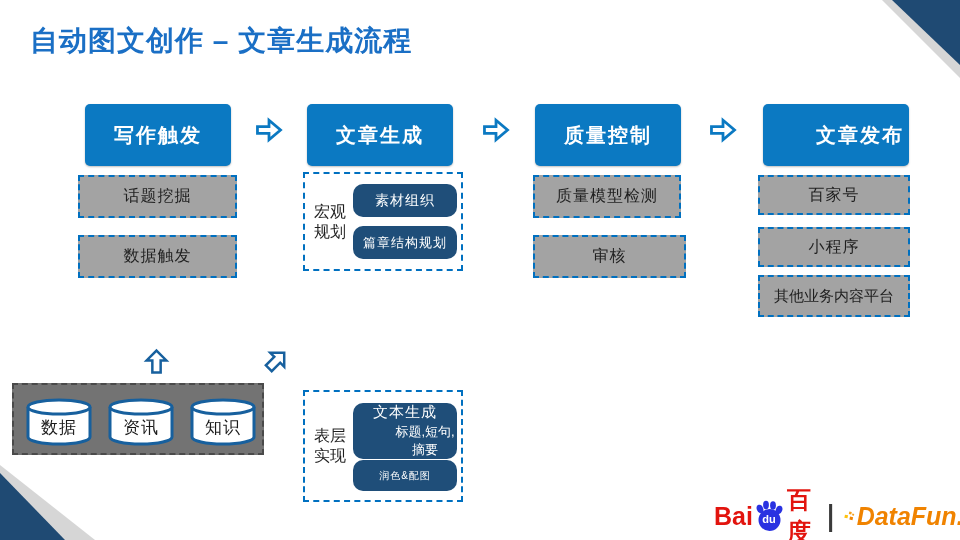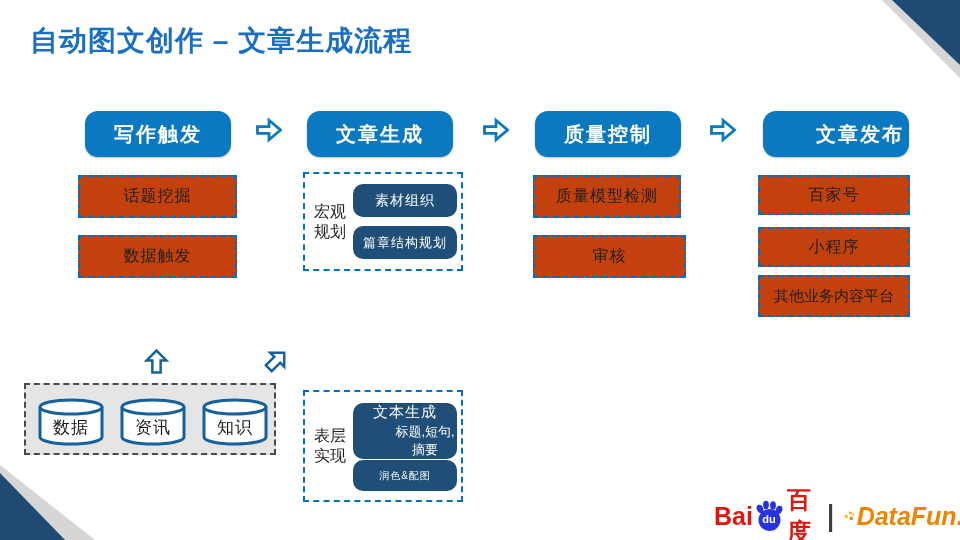--- a/index.html
+++ b/index.html
@@ -11,49 +11,49 @@
   .corner{position:absolute;pointer-events:none;}
   .corner.tr{top:0;right:0;}
   .corner.bl{bottom:0;left:0;}
 
   .title{
     position:absolute;left:30px;top:22px;font-size:28px;font-weight:bold;
     color:#1A6FC5;letter-spacing:1px;white-space:nowrap;
   }
 
   .stage-header{
-    position:absolute;top:111px;height:46px;width:146px;background:#0B79C2;
-    border-radius:13px;color:#fff;font-size:20px;font-weight:bold;
+    position:absolute;top:104px;height:62px;width:146px;background:#0B79C2;
+    border-radius:5px;color:#fff;font-size:20px;font-weight:bold;
     display:flex;align-items:center;justify-content:center;letter-spacing:2px;
     box-shadow:0 1px 2px rgba(0,0,0,0.25);
   }
   .flow-arrow{position:absolute;top:115px;width:30px;height:30px;}
 
   .dashed-item{
-    position:absolute;border:2px dashed #0070C0;background:#c2410c;
+    position:absolute;border:2px dashed #0070C0;background:#a3a3a3;
     display:flex;align-items:center;justify-content:center;
     font-size:16px;color:#1f1f1f;letter-spacing:1px;text-align:center;
   }
   .group{
     position:absolute;left:303px;width:160px;border:2px dashed #0070C0;background:#fff;
   }
   .group-label{
     position:absolute;left:9px;top:50%;transform:translateY(-50%);
     width:36px;font-size:16px;line-height:1.25;color:#1f1f1f;text-align:left;
   }
   .navy-item{
     position:absolute;left:48px;width:104px;background:#1F4E79;border-radius:10px;
     color:#fff;display:flex;flex-direction:column;align-items:center;justify-content:center;
     font-size:14px;letter-spacing:1px;text-align:center;
   }
   .navy-item .sub{font-size:13px;letter-spacing:0;margin-top:1px;margin-left:40px;}
 
   .data-box{
-    position:absolute;left:24px;top:383px;width:252px;height:72px;
-    border:2px dashed #4a4a4a;background:#e5e5e5;
+    position:absolute;left:12px;top:383px;width:252px;height:72px;
+    border:2px dashed #4a4a4a;background:#737373;
   }
   .cyl{position:absolute;top:13px;width:66px;height:48px;}
   .cyl .cyl-label{
     position:absolute;left:0;right:0;top:18px;text-align:center;
     font-size:17px;color:#1a1a1a;letter-spacing:1px;
   }
   .small-arrow{position:absolute;width:27px;height:27px;}
 
   .logos{
     position:absolute;left:714px;top:499px;height:34px;

